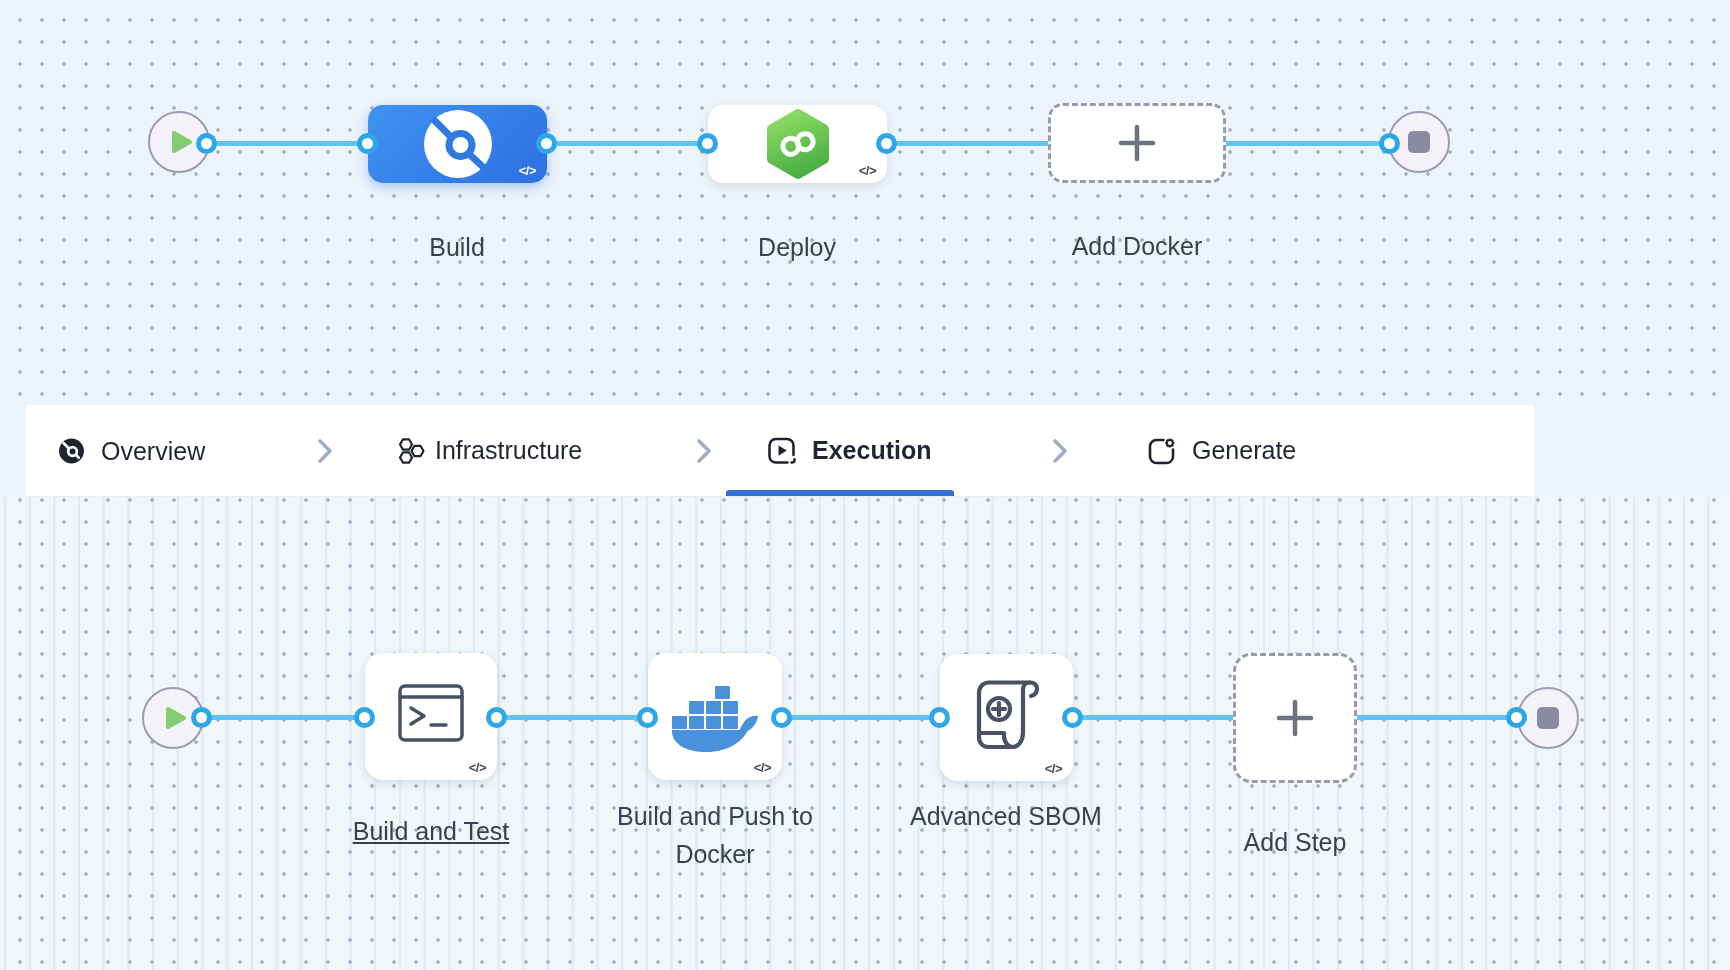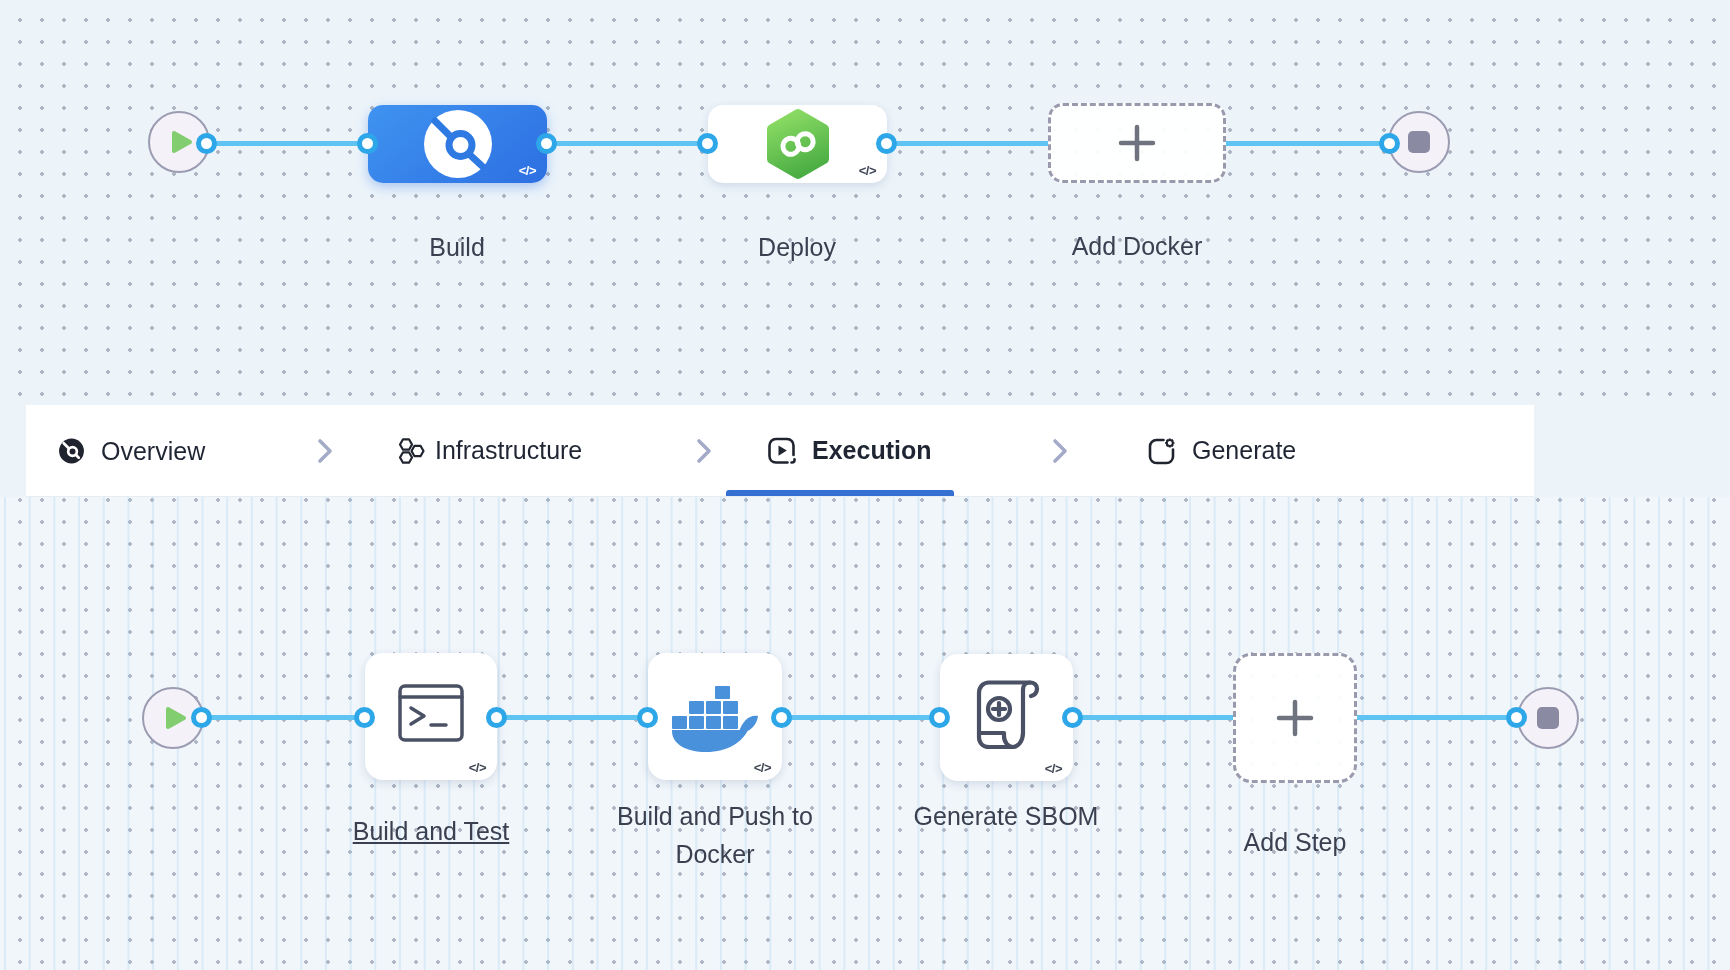--- a/index.html
+++ b/index.html
@@ -284,15 +284,15 @@
   <div class="port" style="left:354px; top:210px;"></div>
   <div class="port" style="left:486px; top:210px;"></div>
   <div class="port" style="left:637px; top:210px;"></div>
   <div class="port" style="left:771px; top:210px;"></div>
   <div class="port" style="left:929px; top:210px;"></div>
   <div class="port" style="left:1062px; top:210px;"></div>
   <div class="port" style="left:1506px; top:210px;"></div>
 
   <div class="node-label" style="left:311px; top:315px; width:240px;text-decoration:underline;">Build and Test</div>
   <div class="node-label" style="left:615px; top:300px; width:200px;">Build and Push to Docker</div>
-  <div class="node-label" style="left:886px; top:300px; width:240px;">Generate SBOM</div>
+  <div class="node-label" style="left:886px; top:300px; width:240px;">Advanced SBOM</div>
   <div class="node-label" style="left:1195px; top:297px; width:200px;margin-top:29px;">Add Step</div>
 </div>
 
 </body></html>

